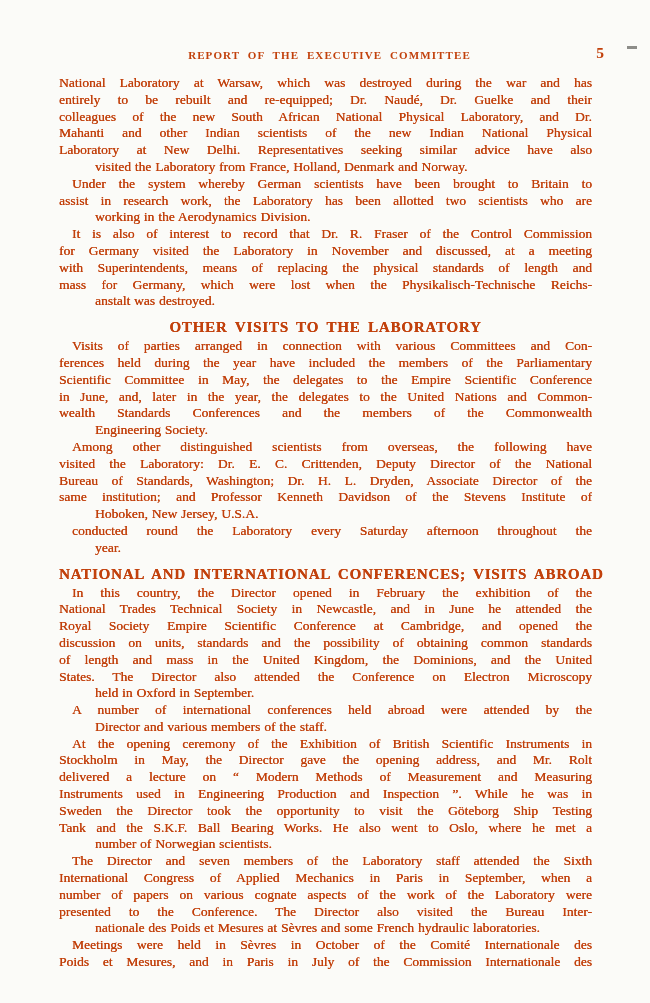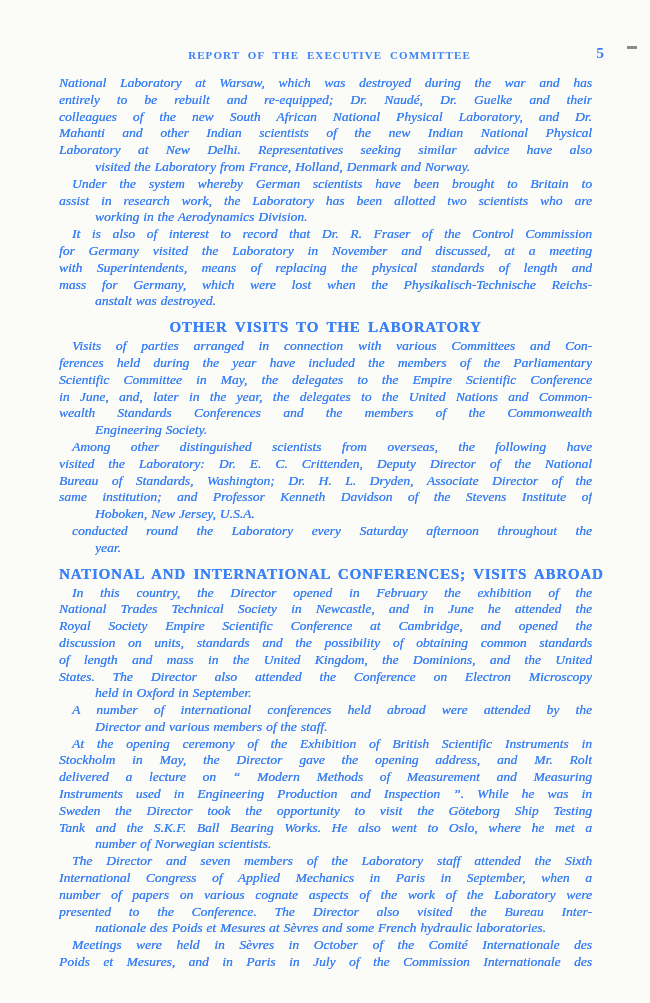--- a/index.html
+++ b/index.html
@@ -1,21 +1,21 @@
 <!DOCTYPE html>
 <html><head>
 <meta charset="utf-8">
 <style>
   html,body { margin:0; padding:0; }
   .page {
     position:relative;
     width:650px; height:1003px;
     background:#fbfbf8;
     font-family:"Liberation Serif", serif;
-    color:#3b82f6;
+    color:#c2410c;
     overflow:hidden;
     text-rendering:optimizeLegibility;
   }
   .page-header {
     position:absolute;
     top:47px; left:59px; width:533px;
     height:18px;
   }
   .running-title {
     display:block;
@@ -47,21 +47,20 @@
     line-height:16.8px;
     word-spacing:0.5px;
     text-shadow:0.2px 0 0 currentColor;
   }
   .para { margin:0; }
   .line {
     text-align:justify;
     text-align-last:justify;
     height:16.8px;
     overflow:hidden;
-    font-style:italic;
   }
   .line.last {
     text-align-last:left;
     margin-left:36px;
   }
   .para.indent .line:first-child { text-indent:13px; }
   .heading {
     text-align:center;
     font-weight:bold;
     font-size:15px;

